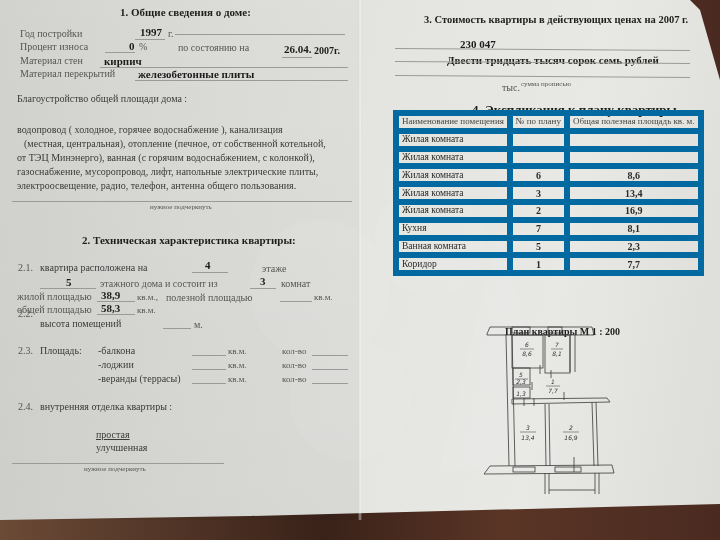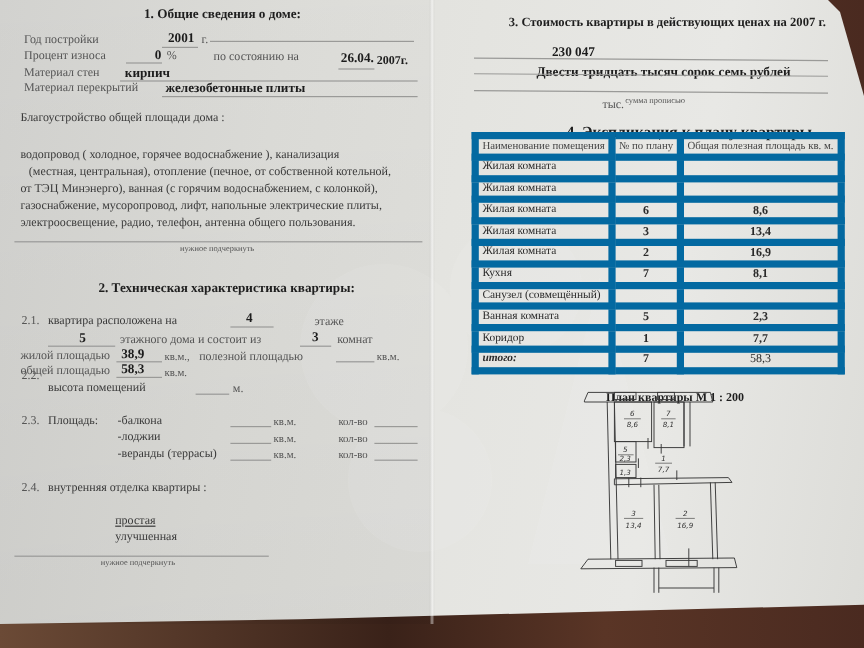--- a/index.html
+++ b/index.html
@@ -69,21 +69,21 @@
 <svg class="watermark" viewBox="0 0 360 320">
   <circle cx="120" cy="120" r="70" fill="#fff"></circle>
   <circle cx="230" cy="70" r="55" fill="#fff"></circle>
   <circle cx="150" cy="230" r="60" fill="#fff"></circle>
   <path d="M240 300 L300 60 L360 300 Z" fill="#fff"></path>
 </svg>
 
 <div class="abs h" style="left:120px;top:6px;">1. Общие сведения о доме:</div>
 
 <div class="abs lbl" style="left:20px;top:28px;">Год постройки</div>
-<div class="abs val" style="left:140px;top:26px;">2001</div>
+<div class="abs val" style="left:140px;top:26px;">1997</div>
 <div class="line" style="left:135px;top:39px;width:30px;"></div>
 <div class="abs lbl" style="left:168px;top:28px;">г.</div>
 <div class="line" style="left:175px;top:34px;width:170px;"></div>
 
 <div class="abs lbl" style="left:20px;top:41px;">Процент износа</div>
 <div class="abs val" style="left:129px;top:40px;">0</div>
 <div class="line" style="left:105px;top:52px;width:30px;"></div>
 <div class="abs lbl" style="left:139px;top:41px;">%</div>
 <div class="abs lbl" style="left:178px;top:42px;">по состоянию на</div>
 <div class="abs val" style="left:284px;top:43px;">26.04.</div>
@@ -215,38 +215,28 @@
         <td>Жилая комната</td>
         <td class="c">2</td>
         <td class="c">16,9</td>
       </tr>
   <tr>
         <td>Кухня</td>
         <td class="c">7</td>
         <td class="c">8,1</td>
       </tr>
   <tr>
-        <td>Санузел (совмещённый)</td>
-        <td class="c"></td>
-        <td class="c"></td>
-      </tr>
-  <tr>
         <td>Ванная комната</td>
         <td class="c">5</td>
         <td class="c">2,3</td>
       </tr>
   <tr>
         <td>Коридор</td>
         <td class="c">1</td>
         <td class="c">7,7</td>
-      </tr>
-  <tr>
-        <td class="it">итого:</td>
-        <td class="c">7</td>
-        <td class="c" style="font-weight:normal;">58,3</td>
       </tr>
 </tbody>
   </table>
 
 <div class="abs h" style="left:505px;top:302px;font-size:10px;margin-top:24px;">План квартиры М 1 : 200</div>
 
 <svg class="plan" width="150" height="200" viewBox="0 0 150 200" style="left:482px;top:322px;">
   <g fill="none" stroke="#3a3a3a" stroke-width="0.8">
 
     <polygon points="5,12 8,5 110,5 112,13 5,13"></polygon>

